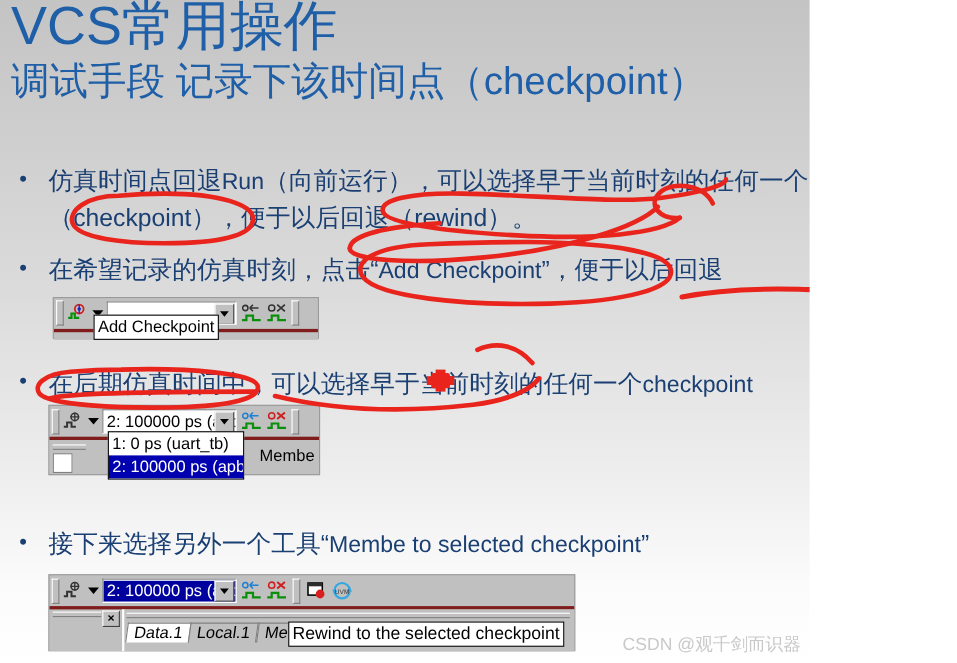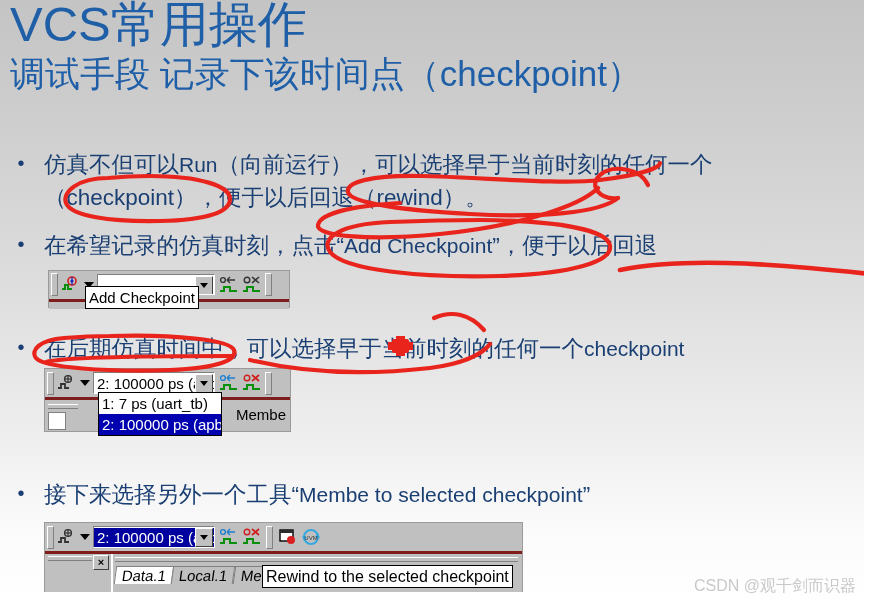--- a/index.html
+++ b/index.html
@@ -3,21 +3,21 @@
 <meta charset="utf-8">
 <style>
   html,body{margin:0;padding:0;}
   body{
     width:870px;height:603px;overflow:hidden;
     font-family:"Liberation Sans","DejaVu Sans",sans-serif;
     background:#ffffff;
     position:relative;
   }
   #slide{
-    position:absolute;inset:0;width:864px;height:603px;
+    position:absolute;inset:0;width:736px;height:603px;
     background:linear-gradient(to bottom,#c4c4c4 0%,#cdcdcd 18%,#dcdcdc 45%,#eeeeee 72%,#fbfbfb 88%,#ffffff 100%);
     overflow:hidden;
   }
 
   
   .title-main{
     position:absolute;left:10px;top:-3px;
     font-size:49px;line-height:54px;color:#1f5fa8;
     letter-spacing:0px;white-space:nowrap;
   }
@@ -118,21 +118,21 @@
 <body>
 
 <div id="slide">
 
   <div class="title-main">VCS常用操作</div>
   <div class="title-sub">调试手段 记录下该时间点（checkpoint）</div>
 
   <div class="bullet" style="left:14px;top:148px;width:850px;">
     <span class="dot">•</span>
     <div class="btext">
-      <span>仿真不但可以</span><span class="mono">Run</span><span>（向前运行），可以选择早于当前时刻的任何一个</span>
+      <span>仿真时间点回退</span><span class="mono">Run</span><span>（向前运行），可以选择早于当前时刻的任何一个</span>
     </div>
     <div class="line2">
       <span class="mono">（checkpoint）</span><span>，便于以后回退（rewind）。</span>
     </div>
   </div>
 
   <div class="bullet" style="left:14px;top:229px;width:850px;">
     <span class="dot">•</span>
     <div class="btext">
       <span>在希望记录的仿真时刻，点击“</span><span class="mono">Add Checkpoint</span><span>”，便于以后回退</span>
@@ -223,21 +223,21 @@
       <div class="grip" style="margin-left:2px;"></div>
     </div>
     <div class="panelbar" style="height:30px;position:relative;">
       <div style="position:absolute;left:3px;top:4px;width:30px;height:3px;border-top:1px solid #fff;border-bottom:1px solid #808080;"></div>
       <div style="position:absolute;left:3px;top:12px;width:16px;height:16px;background:#fff;border:1px solid #808080;"></div>
       <div style="position:absolute;right:4px;top:6px;font-size:15px;line-height:18px;color:#000;">Membe</div>
     </div>
   </div>
 
   <div class="dropdown" style="left:98px;top:392px;width:122px;">
-    <div class="dd-item">1: 7 ps (uart_tb)</div>
+    <div class="dd-item">1: 0 ps (uart_tb)</div>
     <div class="dd-item sel">2: 100000 ps (apb_d</div>
   </div>
 
   <div class="bullet" style="left:14px;top:478px;width:850px;">
     <span class="dot">•</span>
     <div class="btext">
       <span>接下来选择另外一个工具“</span><span class="mono">Membe to selected checkpoint</span><span>”</span>
     </div>
   </div>
 

